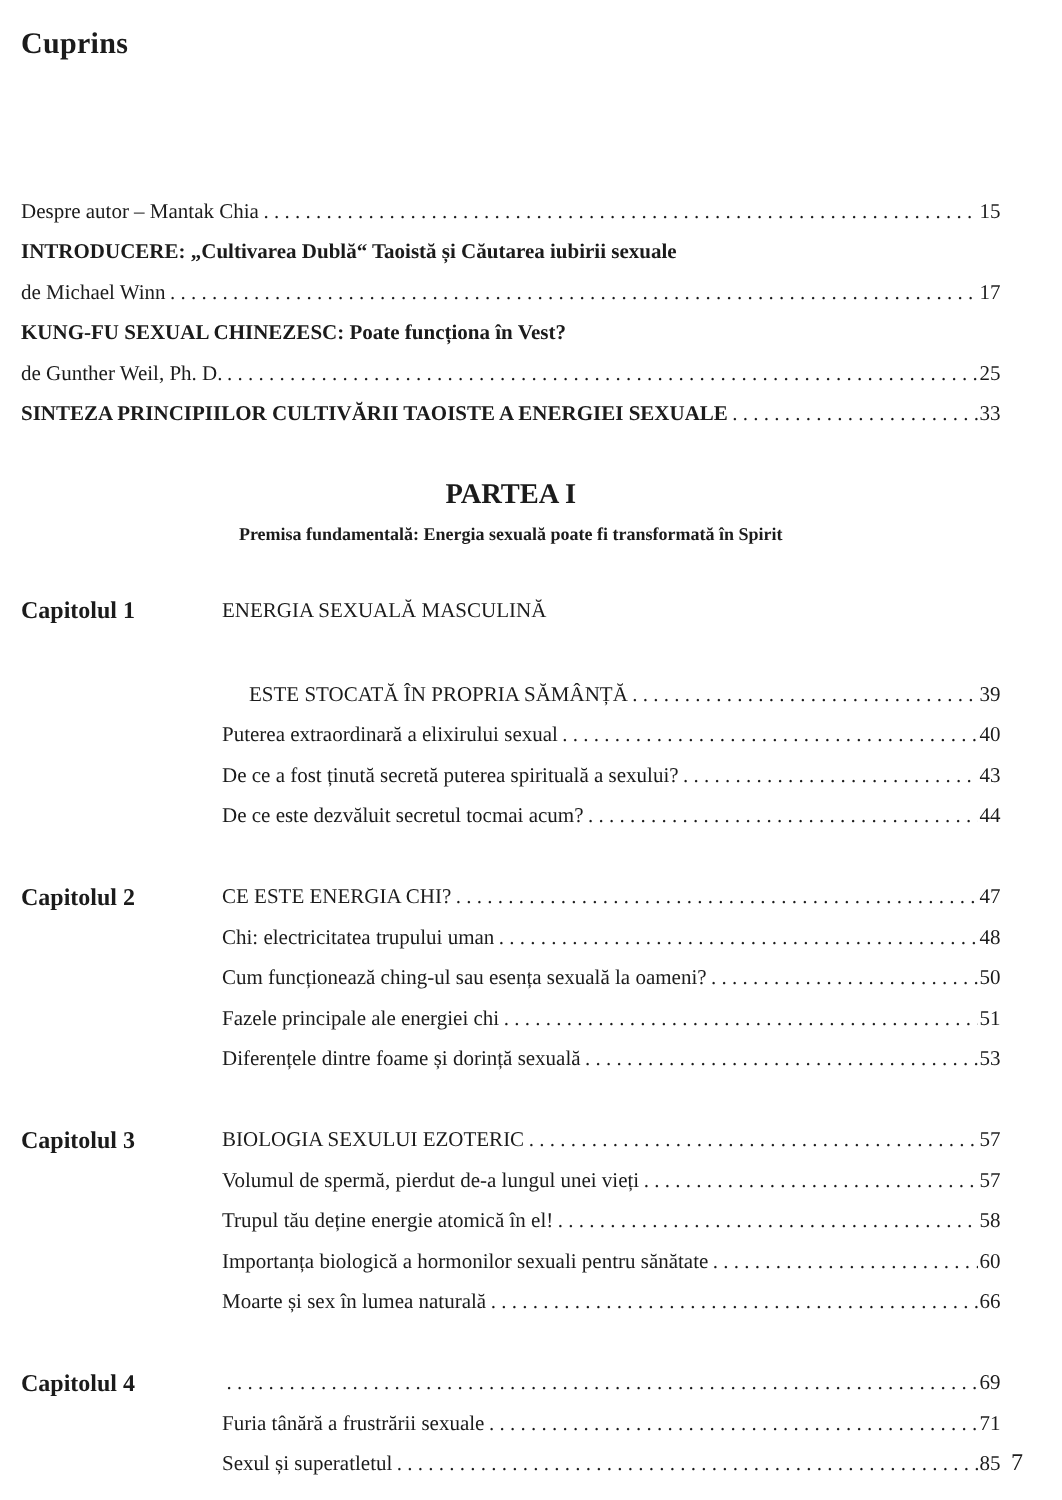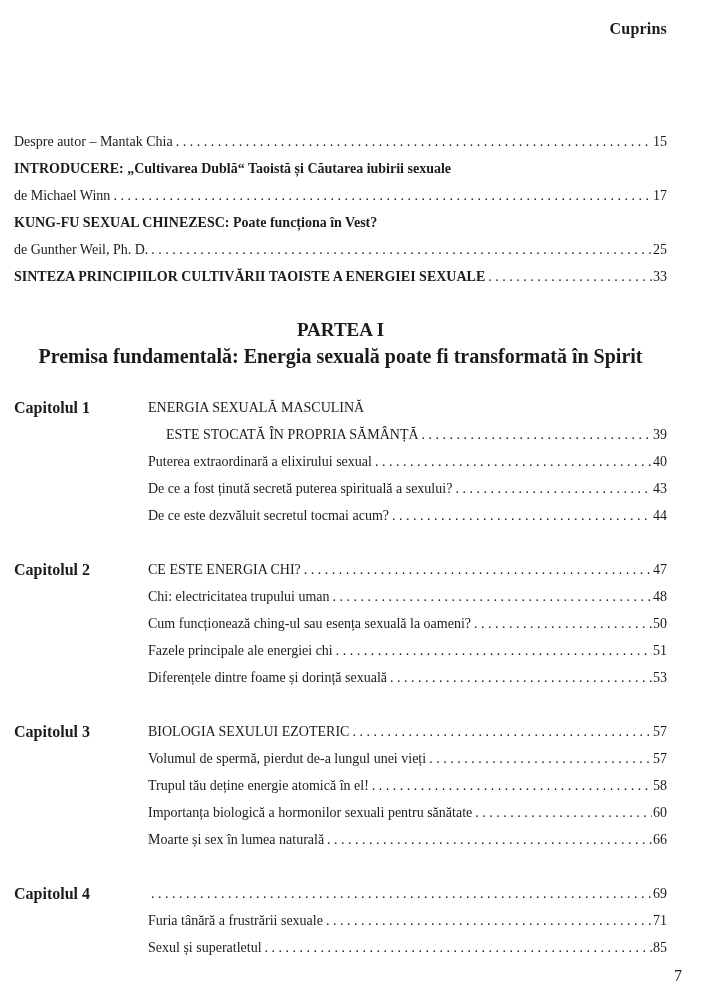--- a/index.html
+++ b/index.html
@@ -17,57 +17,57 @@
   }
   .page {
     position: relative;
     box-sizing: border-box;
     width: 708px;
     height: 1000px;
     padding: 12px 41px 0 14px;
   }
   .title {
     margin: 0;
-    font-size: 16px;
+    font-size: 20px;
     line-height: 34px;
     font-weight: bold;
-    text-align: right;
+    text-align: left;
     letter-spacing: 0.2px;
   }
   .front-matter { margin-top: 82px; }
 
   .toc-row {
     display: flex;
     align-items: baseline;
     font-size: 14px;
     line-height: 27px;
   }
   .toc-row.bold .toc-label { font-weight: bold; }
-  .toc-row.indent { padding-left: 18px; }
+  .toc-row.indent { padding-left: 18px; margin-top: 29px; }
   .toc-label { white-space: nowrap; }
   .dots {
     flex: 1 1 auto;
     overflow: hidden;
     white-space: nowrap;
     padding-left: 3px;
     min-width: 0;
   }
   .dots::after {
     content: "..........................................................................................................................................................";
     letter-spacing: 3.5px;
   }
   .pg { white-space: nowrap; padding-left: 1px; }
 
   .part {
     margin-top: 26px;
     text-align: center;
     font-weight: bold;
   }
   .part-heading   { font-size: 19px; line-height: 27px; }
-  .part-subheading{ font-size: 20px; line-height: 27px; text-align: center; }
+  .part-subheading{ font-size: 12px; line-height: 27px; text-align: center; }
 
   .chapters { margin-top: 24px; }
   .chapter  { display: flex; margin-bottom: 27px; }
   .chapter-label {
     flex: 0 0 134px;
     width: 134px;
     font-weight: bold;
     font-size: 16px;
     line-height: 27px;
     white-space: nowrap;

